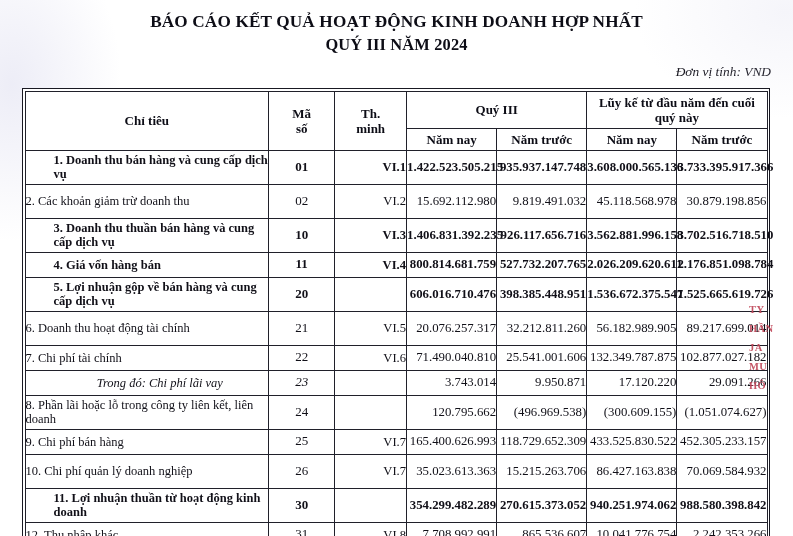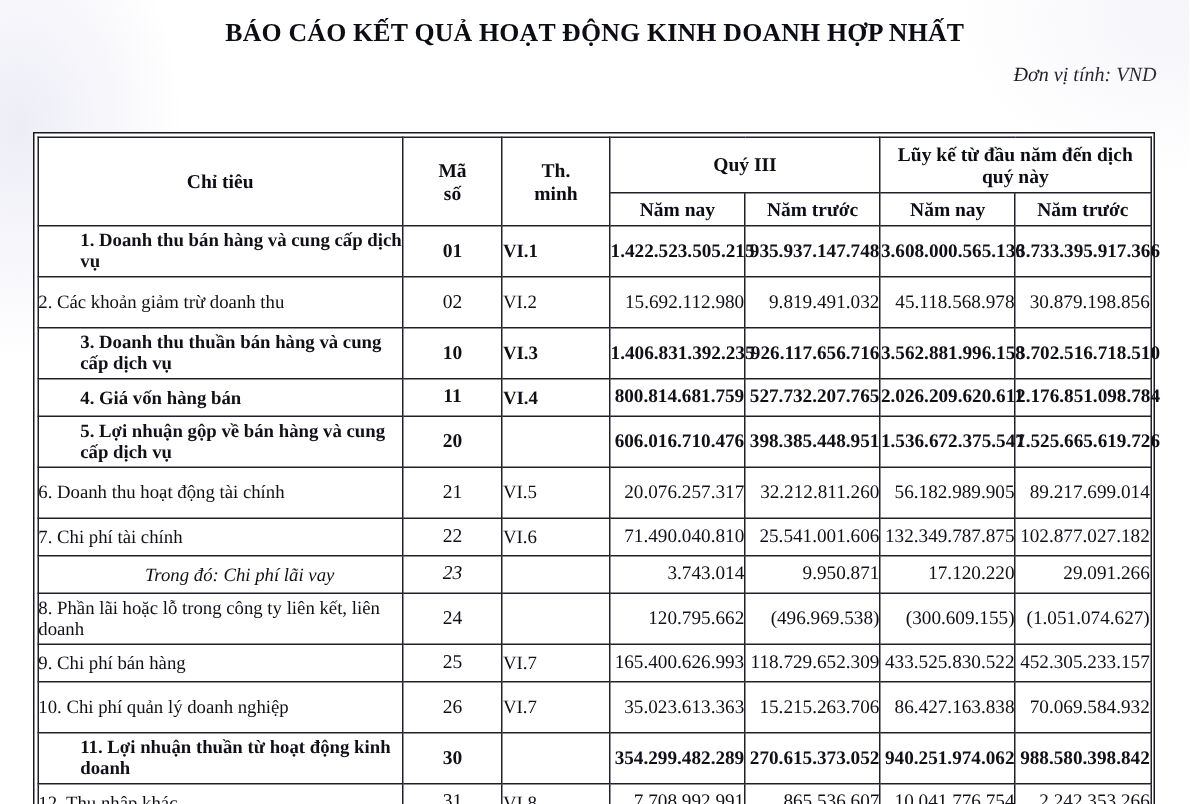--- a/index.html
+++ b/index.html
@@ -119,21 +119,21 @@
     padding-left: 26px;
     text-align: center;
   }
   td.code {
     text-align: center;
     font-size: 13px;
   }
   td.code.b { font-weight: bold; }
   td.code.ital { font-style: italic; }
   td.note {
-    text-align: left;
+    text-align: right;
     font-size: 12.6px;
   }
   td.note.b { font-weight: bold; }
   td.num {
     text-align: right;
     padding: 1px 3px 1px 2px;
     font-size: 12.8px;
     white-space: nowrap;
   }
   td.num.b { font-weight: bold; }
@@ -164,39 +164,40 @@
 </style>
 </head>
 <body>
 
 <div class="page">
   <div class="scan-tint"></div>
   <div class="scan-tint2"></div>
 
   <div class="doc-title">
     <span>BÁO CÁO KẾT QUẢ HOẠT ĐỘNG KINH DOANH HỢP NHẤT</span>
+    <span class="line2">QUÝ III NĂM 2024</span>
   </div>
 
   <div class="unit-line">Đơn vị tính: VND</div>
 
   <div class="table-wrap">
     <table class="fin">
       <thead>
         <tr>
           <th class="c-chitieu" rowspan="2">Chỉ tiêu</th>
           <th class="c-maso" rowspan="2">
             <span>Mã</span><br>
             <span>số</span>
           </th>
           <th class="c-thminh" rowspan="2">
             <span>Th.</span><br>
             <span>minh</span>
           </th>
           <th class="c-num" colspan="2">Quý III</th>
-          <th class="c-num" colspan="2">Lũy kế từ đầu năm đến dịch quý này</th>
+          <th class="c-num" colspan="2">Lũy kế từ đầu năm đến cuối quý này</th>
         </tr>
         <tr>
           <th class="c-num sub">Năm nay</th>
           <th class="c-num sub">Năm trước</th>
           <th class="c-num sub">Năm nay</th>
           <th class="c-num sub">Năm trước</th>
         </tr>
       </thead>
       <tbody id="fin-body">
           <tr class="tall">
@@ -316,13 +317,20 @@
             <td class="num">10.041.776.754</td>
             <td class="num">2.242.353.266</td>
           </tr>
         </tbody>
     </table>
   </div>
 
   <div class="stamp-clip">
     
   </div>
+  <div class="stamp-text">
+    <div>TY</div>
+    <div>HẦN</div>
+    <div>JA</div>
+    <div>MU</div>
+    <div>HÔ</div>
+  </div>
 </div>
 
 </body></html>

